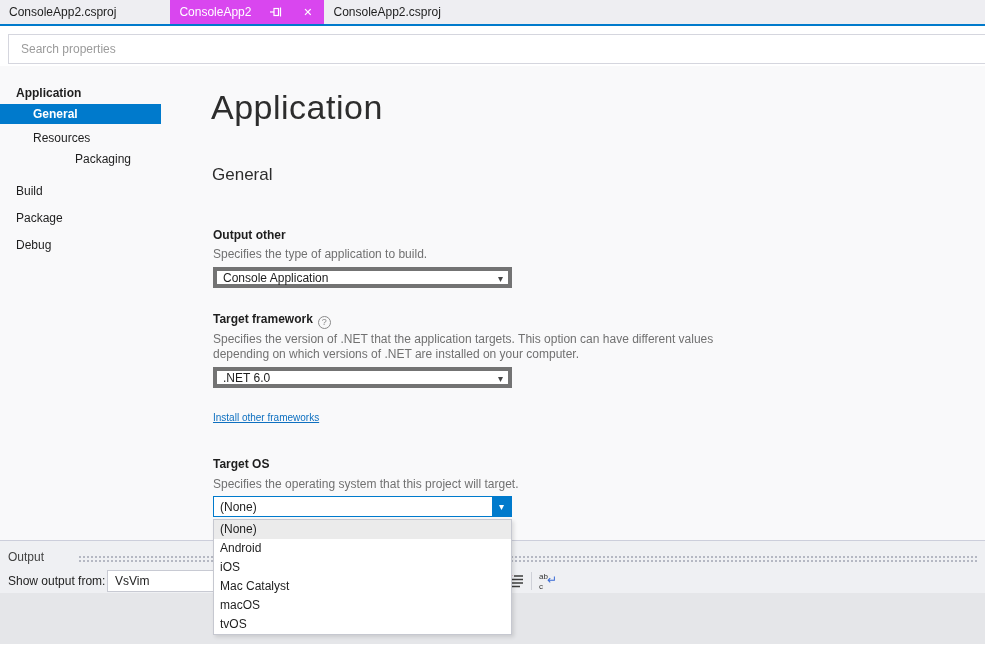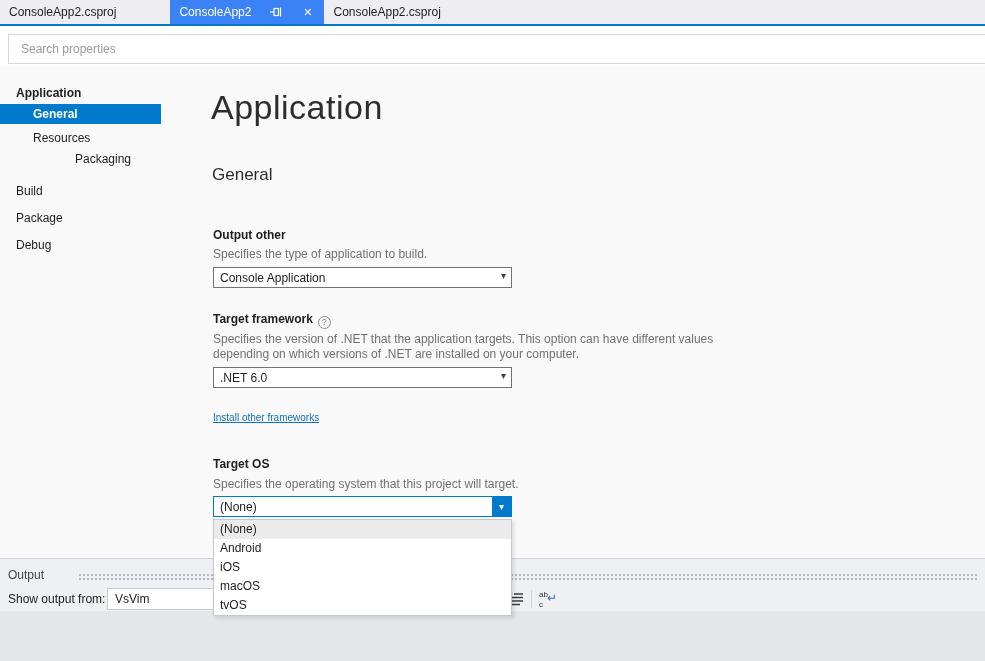--- a/index.html
+++ b/index.html
@@ -8,21 +8,21 @@
     position:relative; overflow:hidden; background:#ffffff;
     font-family:"Liberation Sans", sans-serif; font-size:12px; color:#1e1e1e;
   }
   .abs { position:absolute; }
 
   
   .tabbar { top:0; left:0; width:985px; height:26px; background:#eeeef2;
             border-bottom:2px solid #007acc; display:flex; align-items:stretch; }
   .tab { display:flex; align-items:center; padding:0 9px; font-size:12px;
          color:#1e1e1e; cursor:default; }
-  .tab.active { background:#3b82f6; color:#ffffff; gap:17px; }
+  .tab.active { background:#d946ef; color:#ffffff; gap:17px; }
   .tab-gap { width:45px; }
   .tab-btn { display:inline-flex; align-items:center; justify-content:center;
              width:15px; height:15px; }
   .close-glyph { font-size:11px; line-height:1; color:#ffffff; }
 
   
   .search-input { top:34px; left:8px; width:985px; height:30px; background:#ffffff;
                   border:1px solid #d5d6de; padding:0 12px; font-size:12px;
                   font-family:"Liberation Sans", sans-serif; color:#1e1e1e; outline:none; }
   .search-input::placeholder { color:#9b9b9b; }
@@ -35,42 +35,42 @@
   .nav-row { left:0; width:161px; height:20px; cursor:pointer; }
   .nav-row.selected { background:#007acc; }
   .nav-row.selected .nav-label { color:#ffffff; font-weight:bold; }
 
   
   .page-title { font-size:34px; font-weight:300; color:#2d2d2d; letter-spacing:.5px; }
   .section-title { font-size:17px; color:#2d2d2d; }
   .fld-label { font-weight:bold; font-size:12px; color:#1e1e1e; }
   .fld-desc { font-size:12px; color:#717171; line-height:15px; }
   .combo { left:213px; width:299px; height:21px; background:#ffffff;
-           border:1px solid #737373; display:flex; align-items:center;
+           border:4px solid #737373; display:flex; align-items:center;
            padding-left:6px; font-size:12px; cursor:default; }
   .combo-arrow { position:absolute; right:5px; top:2px; font-size:10px; color:#444444; }
   .combo.open { border:1px solid #007acc; padding-right:20px; }
   .combo.open .combo-btn { position:absolute; right:0; top:0; width:19px; height:19px;
            background:#007acc; display:flex; align-items:center; justify-content:center; }
   .combo.open .combo-btn span { color:#ffffff; font-size:10px; }
   .help-badge { display:inline-flex; align-items:center; justify-content:center;
            width:13px; height:13px; border:1px solid #8a8a8a; border-radius:50%;
            color:#8a8a8a; font-size:9px; font-weight:normal; vertical-align:-2px; margin-left:5px; }
   .link { font-size:10px; color:#0e70c0; text-decoration:underline; cursor:pointer; }
 
   
   .dd-list { left:213px; top:519px; width:299px; background:#ffffff;
              border:1px solid #c6c8d0; z-index:20; box-shadow:2px 2px 4px rgba(0,0,0,.12); }
   .dd-item { height:19px; line-height:19px; padding-left:6px; font-size:12px;
              color:#1e1e1e; cursor:pointer; }
   .dd-item.selected { background:#ebebeb; }
   .dd-item.hover { border:1px solid #56a0d7; line-height:17px; }
 
   
-  .out-panel { top:558px; left:0; width:985px; height:103px; background:#eff0f3;
+  .out-panel { top:540px; left:0; width:985px; height:103px; background:#eff0f3;
                border-top:1px solid #cccedb;padding-left:33px; }
   .out-title { left:8px; top:9px; font-size:12px; color:#424242; }
   .drag-dots { left:78px; top:14px; width:899px; height:7px;
                background-image:radial-gradient(circle, #b5b8c3 1px, transparent 1.1px);
                background-size:4px 4px; }
   .out-toolbar-label { left:8px; top:33px; font-size:12px; }
   .out-combo { left:107px; top:29px; width:220px; height:22px; background:#ffffff;
                border:1px solid #c8cad3; display:flex; align-items:center;
                padding-left:7px; font-size:12px; }
   .tool-sep { left:531px; top:31px; width:1px; height:18px; background:#cfd1d8; }
@@ -162,20 +162,21 @@
   <span>(None)</span>
   <span class="combo-btn">
     <span>▾</span>
   </span>
 </div>
 
 <div class="abs dd-list">
   <div class="dd-item selected">(None)</div>
   <div class="dd-item">Android</div>
   <div class="dd-item">iOS</div>
+  <div class="dd-item">Mac Catalyst</div>
   <div class="dd-item">macOS</div>
   <div class="dd-item">tvOS</div>
 </div>
 
 <div class="abs out-panel">
   <div class="abs out-title">Output</div>
   <div class="abs drag-dots"></div>
 
   <div class="abs out-toolbar-label">Show output from:</div>
   <div class="abs out-combo">

